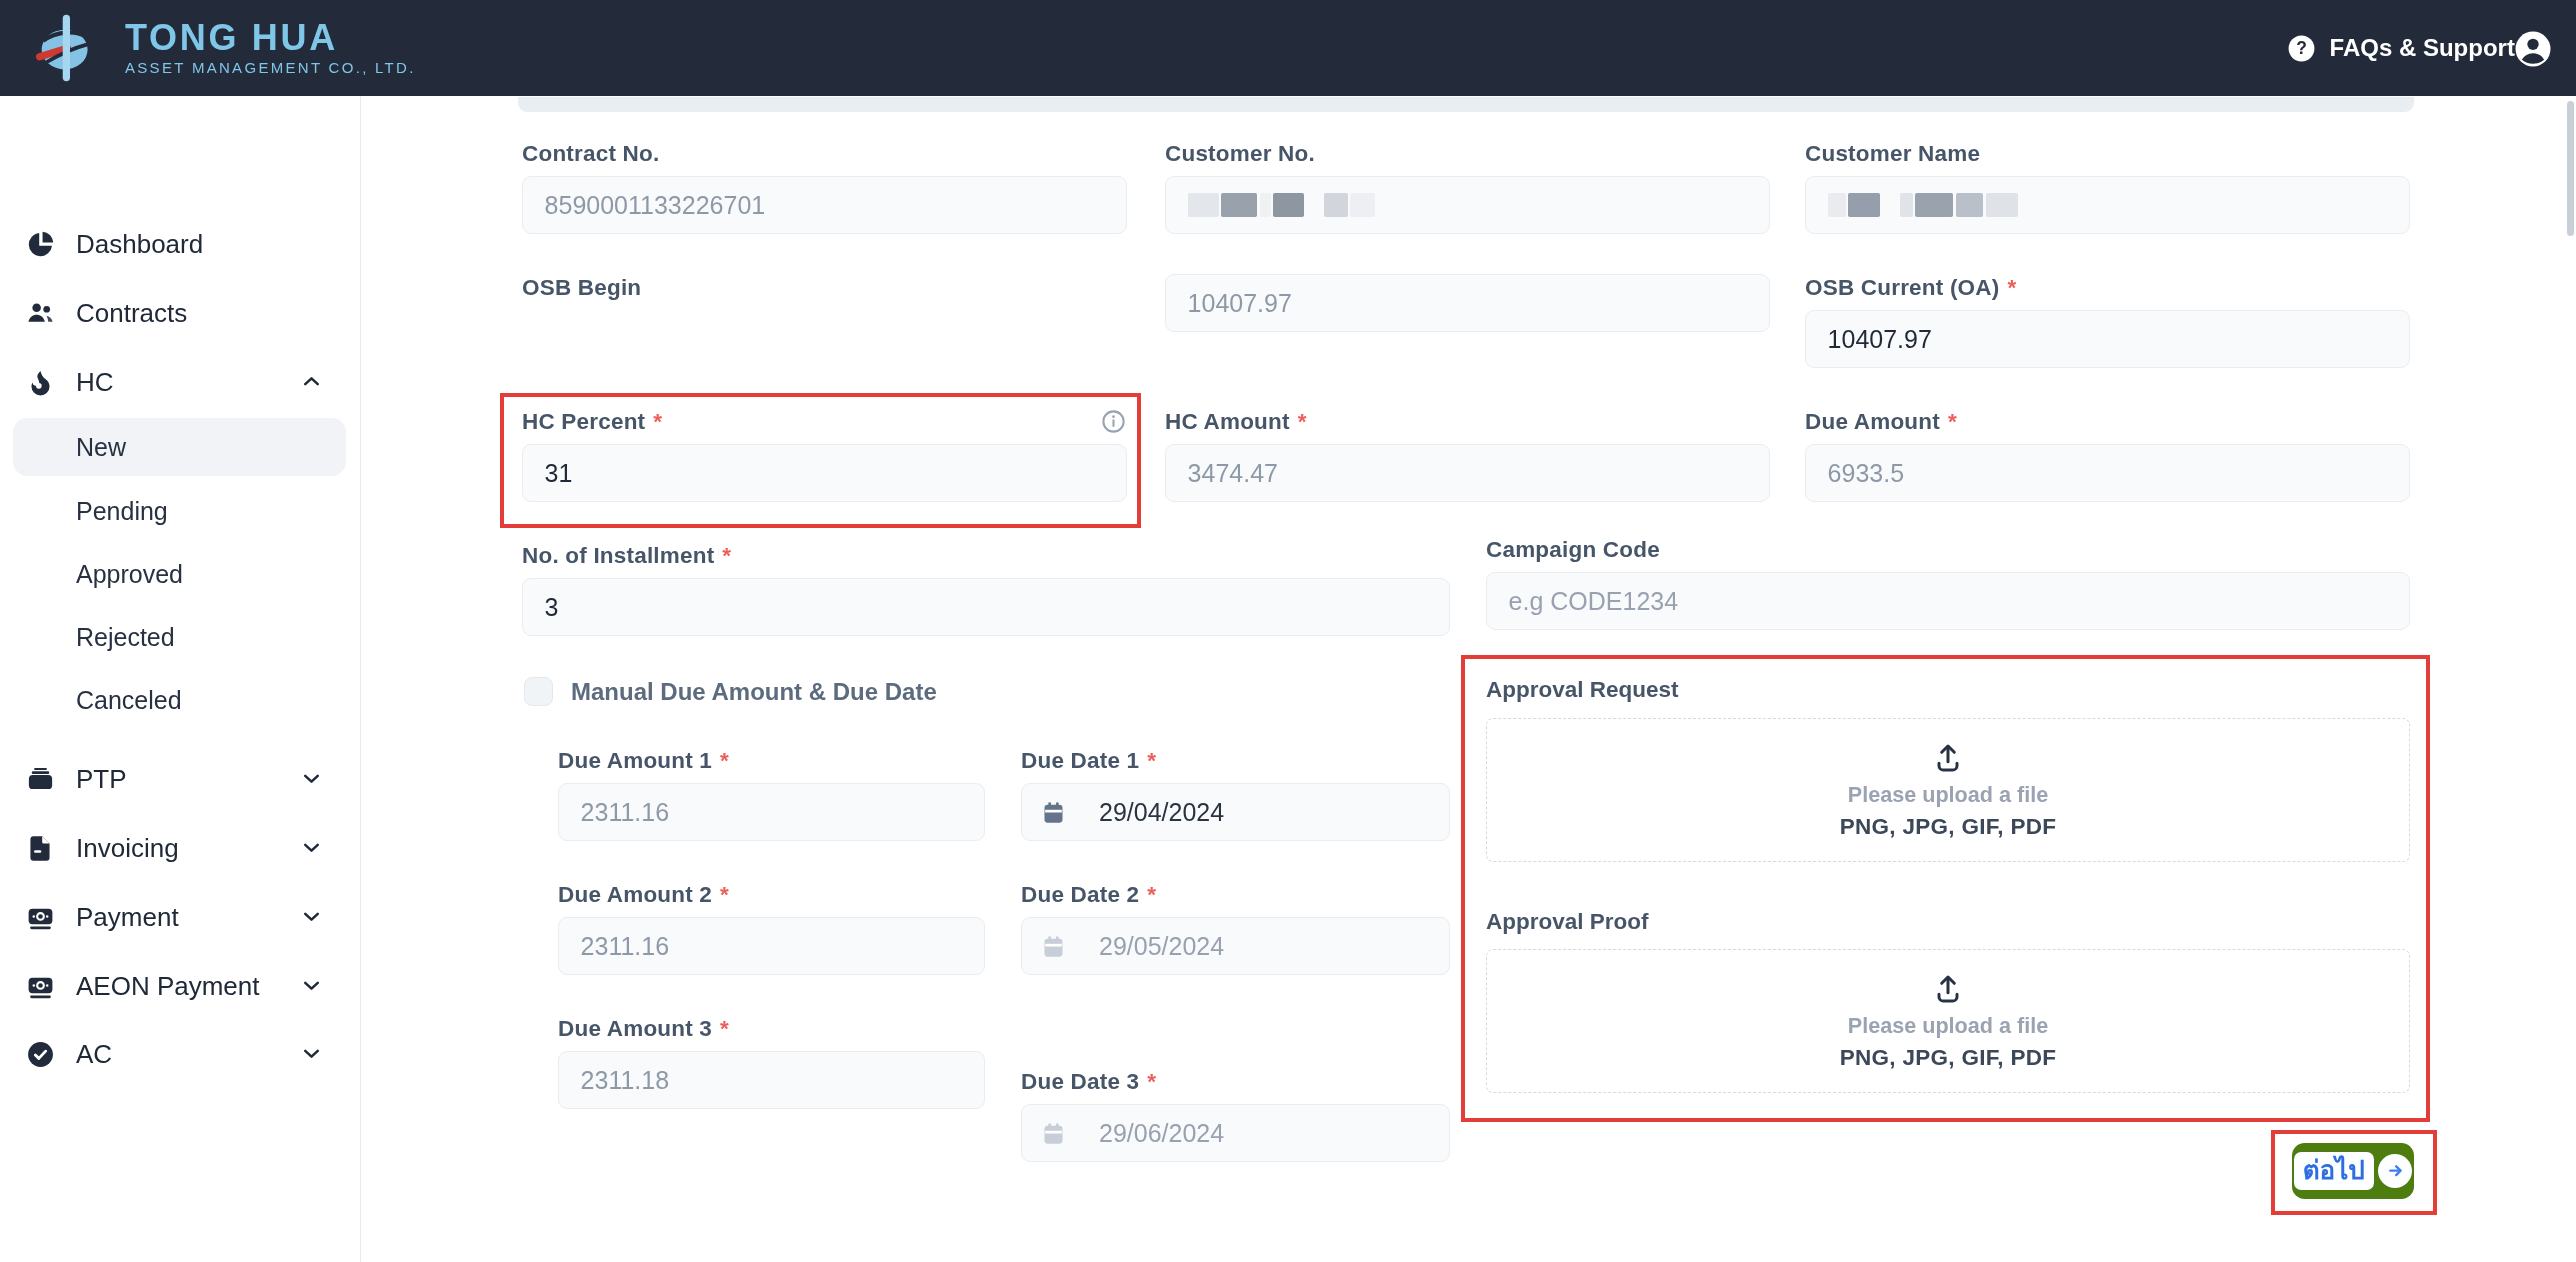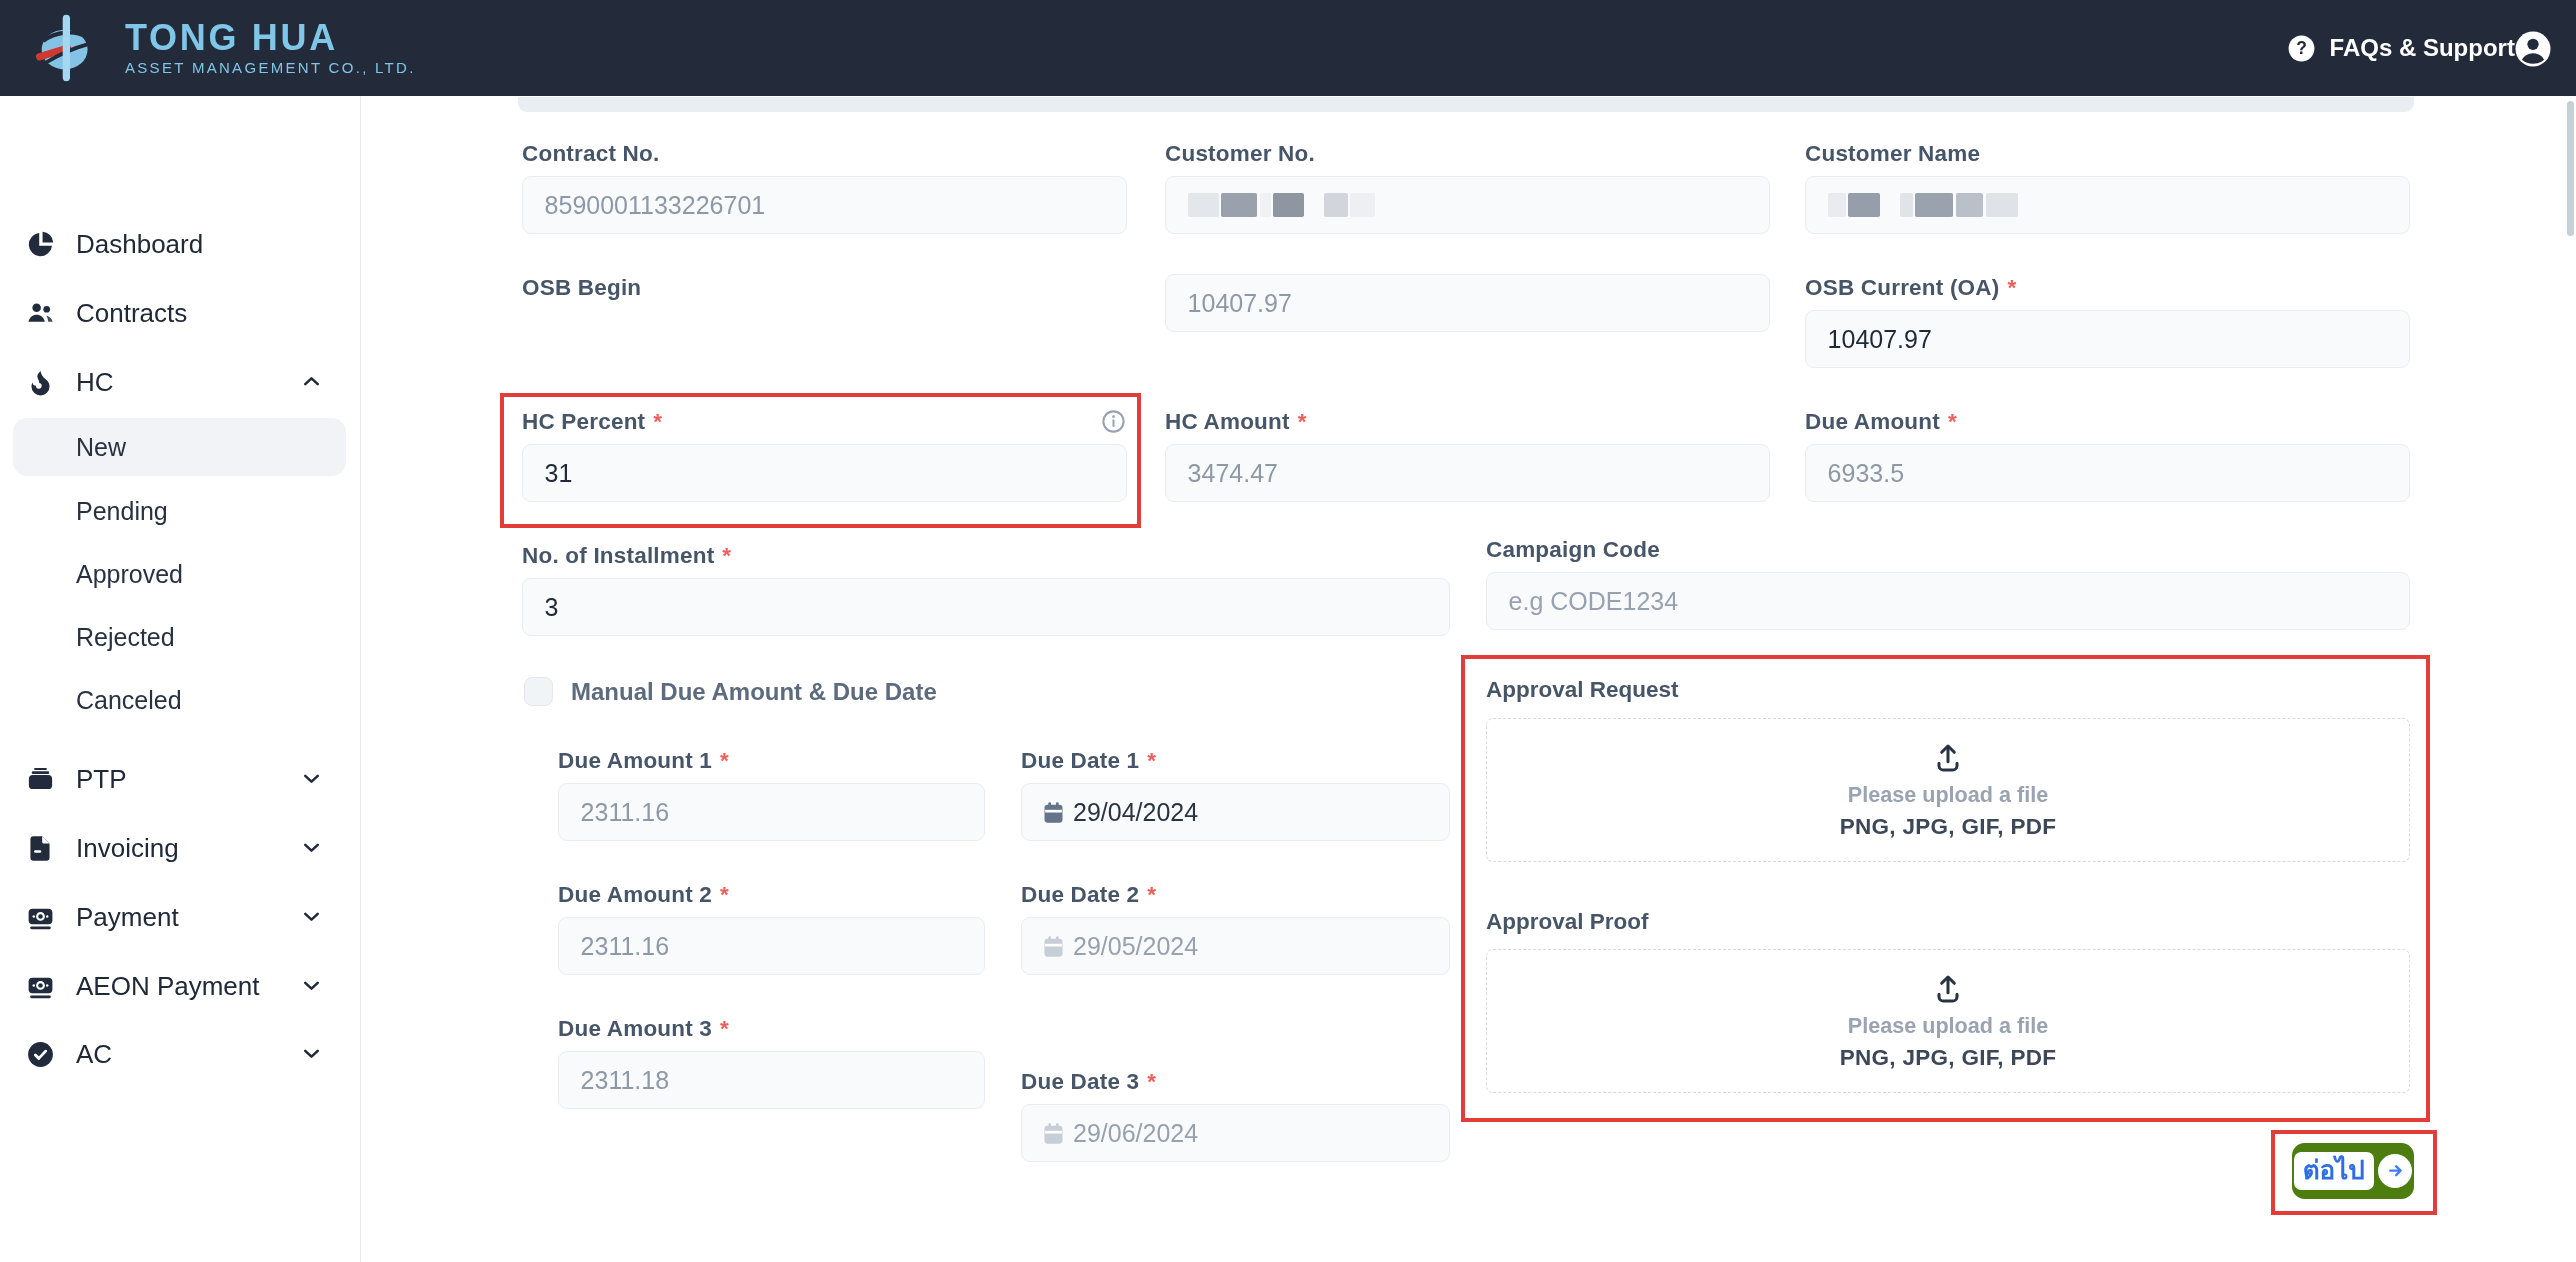--- a/index.html
+++ b/index.html
@@ -28,21 +28,21 @@
   
   .top-strip{position:absolute;left:518px;top:97px;width:1896px;height:15.3px;background:#e9eef3;border-radius:0 0 9px 9px;}
   .vscroll{position:absolute;left:2567px;top:101px;width:7.2px;height:135px;background:#c9cfd7;border-radius:3.6px;cursor:pointer;}
 
   .field{position:absolute;}
   .flabel{display:flex;align-items:center;height:27px;margin-bottom:9px;font-size:22.5px;font-weight:700;color:#475569;letter-spacing:0.2px;}
   .req{color:#ed5f5b;margin-left:8px;font-weight:700;}
   .tinput{width:100%;height:58px;box-sizing:border-box;background:#f9fafb;border:0.9px solid #e9edf2;border-radius:9px;padding:0 21.6px;font-family:"Liberation Sans",sans-serif;font-size:25px;color:#8e99a8;outline:none;}
   .tinput.dark{color:#1f2937;background:#f8fafc;}
   .tinput::placeholder{color:#97a1b0;opacity:1;}
-  .datebox{display:flex;align-items:center;gap:6px;padding:0 18px;cursor:pointer;}
+  .datebox{display:flex;align-items:center;gap:32px;padding:0 18px;cursor:pointer;}
   .datebox .dtxt{font-size:25px;}
   .date-active .dtxt{color:#2a3342;font-weight:500;}
   .date-dim .dtxt{color:#97a1b0;}
   .cal{width:27px;height:27px;flex:0 0 auto;}
   .redacted{display:flex;align-items:center;}
   .rb{display:inline-block;height:23.4px;border-radius:1.8px;margin-right:2.7px;}
   .info-abs{position:absolute;right:0;top:0;width:27px;height:27px;cursor:pointer;}
 
   .manual{position:absolute;left:524px;top:677px;display:flex;align-items:center;gap:18px;}
   .cb{width:29px;height:29px;box-sizing:border-box;border-radius:8px;background:#f1f4f7;border:0.9px solid #e4e8ed;cursor:pointer;}

